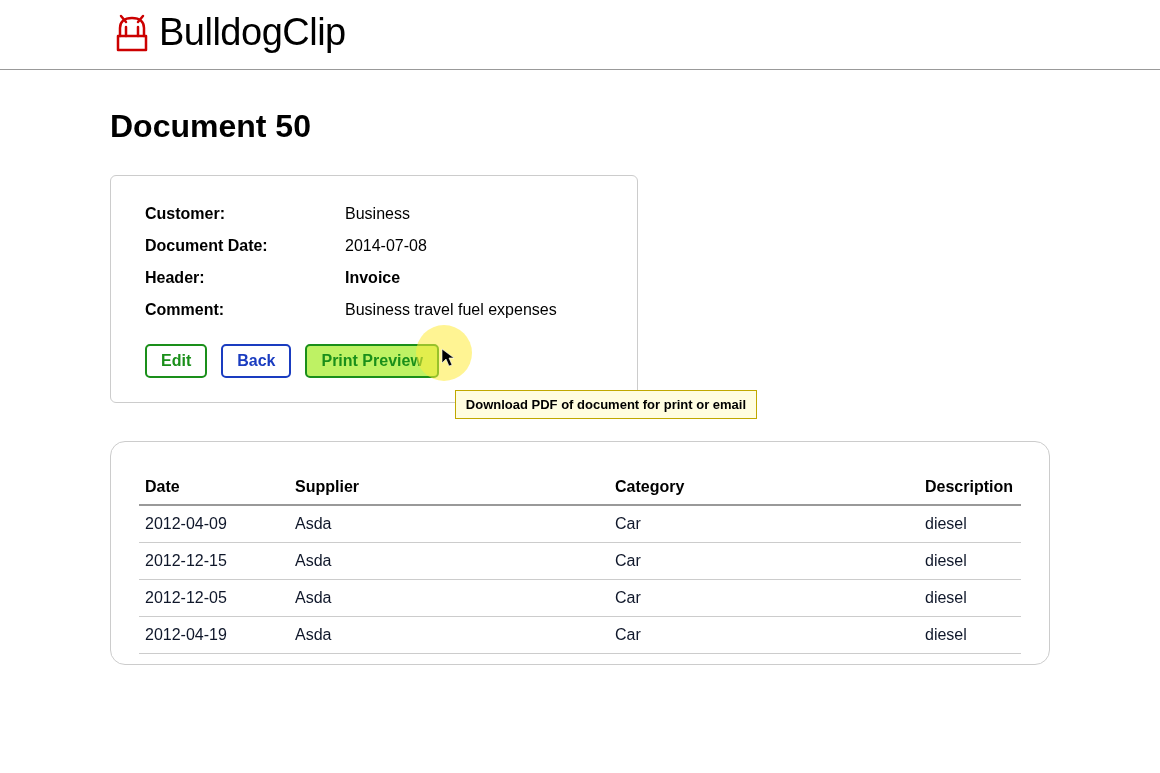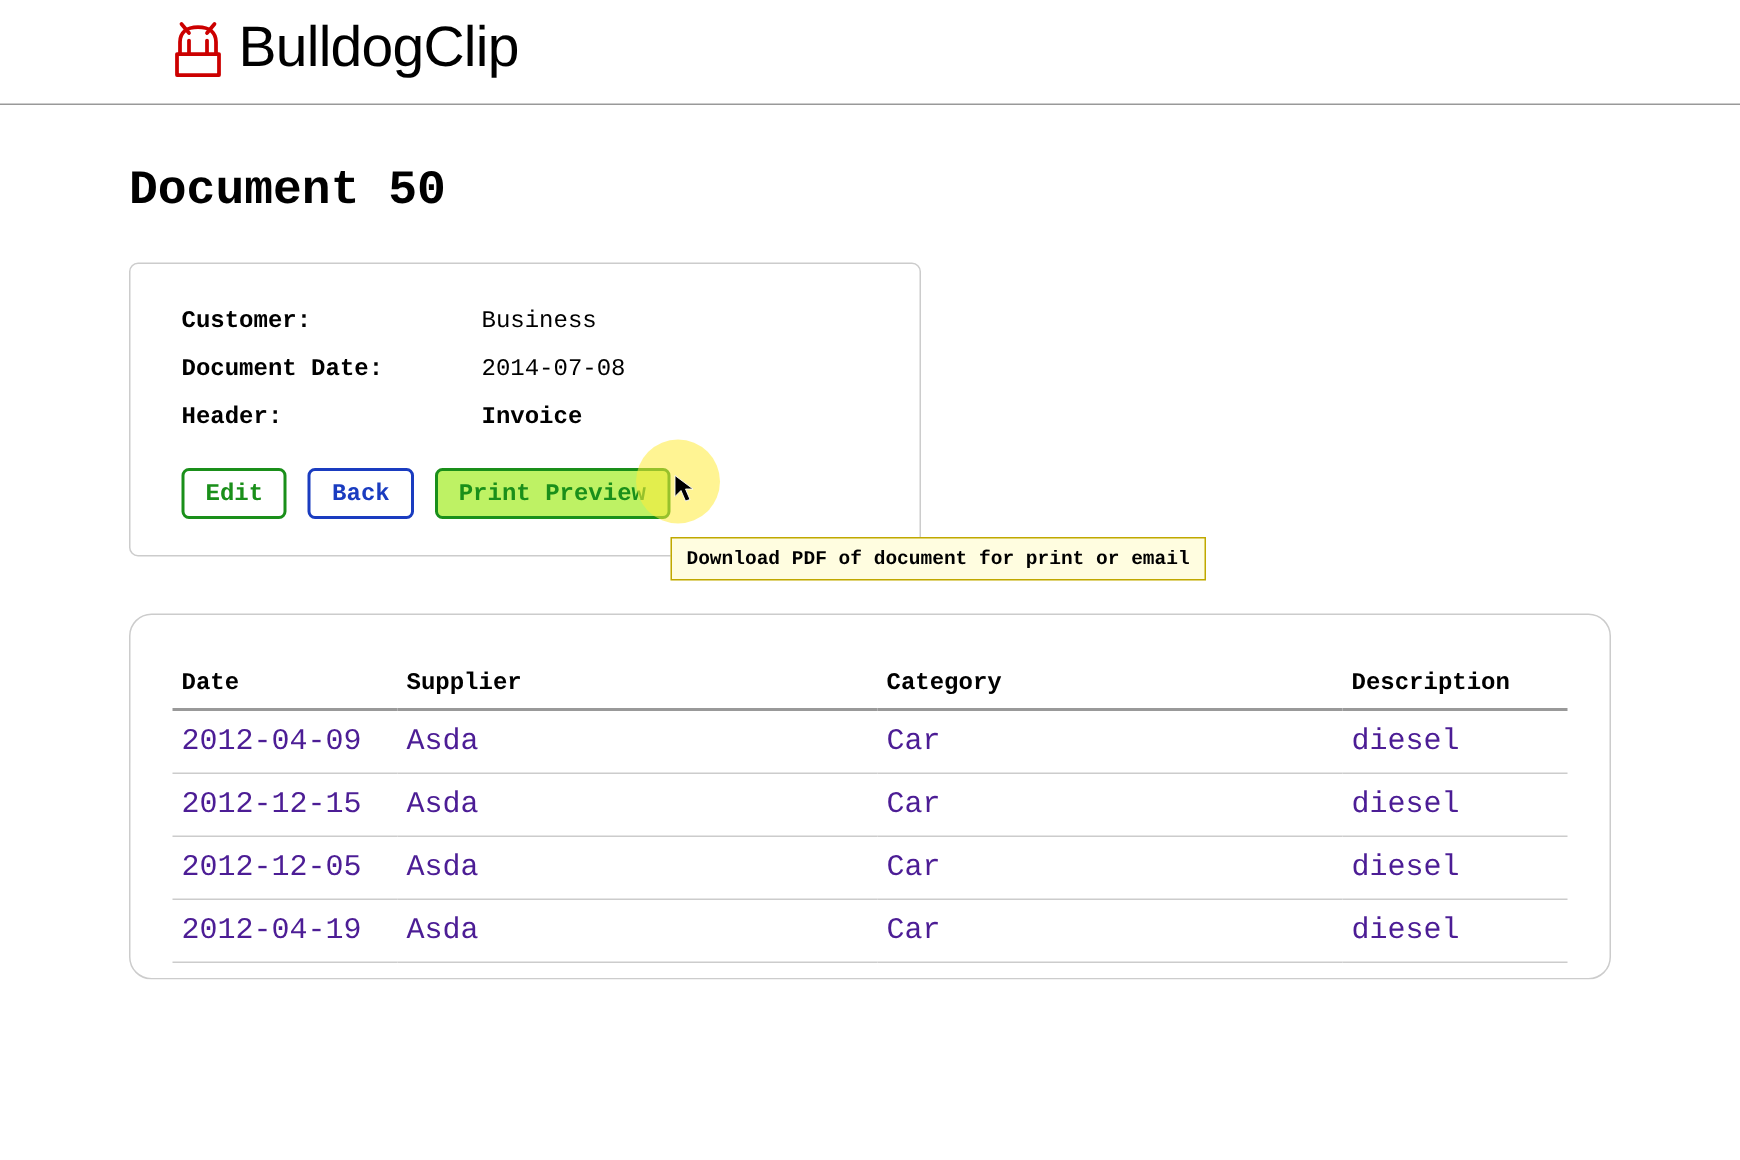--- a/index.html
+++ b/index.html
@@ -26,22 +26,21 @@
     }
     .logo-text {
       font-size: 38px;
       font-weight: 300;
       letter-spacing: -0.5px;
     }
     .logo-text .bold {
       font-weight: 400;
     }
     .content {
-      padding: 0 86px;
-      font-family: Liberation Mono, monospace;
+      padding: 0 110px;
     }
     h1.page-title {
       font-size: 32px;
       font-weight: 700;
       margin: 38px 0 30px 0;
     }
     .card {
       border: 1px solid #ccc;
       border-radius: 6px;
       padding: 22px 34px 24px 34px;
@@ -113,21 +112,21 @@
     .cursor-arrow {
       position: absolute;
       top: 4px;
       left: 2px;
       z-index: 6;
       pointer-events: none;
     }
     .tooltip {
       position: absolute;
       top: 46px;
-      left: 0;
+      left: 16px;
       background: #fffde0;
       border: 1px solid #c0a800;
       padding: 6px 10px;
       font-size: 13px;
       font-weight: 700;
       white-space: nowrap;
       z-index: 10;
     }
     .list-panel {
       border: 1px solid #ccc;
@@ -140,22 +139,22 @@
       border-collapse: collapse;
     }
     table.data-table th {
       text-align: left;
       font-weight: 700;
       font-size: 16px;
       padding: 8px 6px;
       border-bottom: 2px solid #999;
     }
     table.data-table td {
-      font-size: 20px;
-      color: #4c1d95;
+      font-size: 16px;
+      color: #0f172a;
       padding: 9px 6px;
       border-bottom: 1px solid #ccc;
     }
     .col-date { width: 150px; }
     .col-supplier { width: 320px; }
     .col-category { width: 310px; }
   </style>
 </head>
 <body>
 
@@ -191,20 +190,24 @@
         <td class="value">Business</td>
       </tr>
       <tr>
         <td class="label">Document Date:</td>
         <td class="value">2014-07-08</td>
       </tr>
       <tr>
         <td class="label">Header:</td>
         <td class="value value-bold">Invoice</td>
       </tr>
+      <tr>
+        <td class="label">Comment:</td>
+        <td class="value">Business travel fuel expenses</td>
+      </tr>
     </tbody>
       </table>
 
     <div class="buttons-row">
       <button class="btn btn-green">Edit</button>
       <button class="btn btn-blue">Back</button>
       <button class="btn btn-preview">Print Preview</button>
       <span class="cursor-wrap" style="position:relative; margin-left:-14px;">
         <span class="highlight-circle"></span>
         <span class="cursor-arrow">

